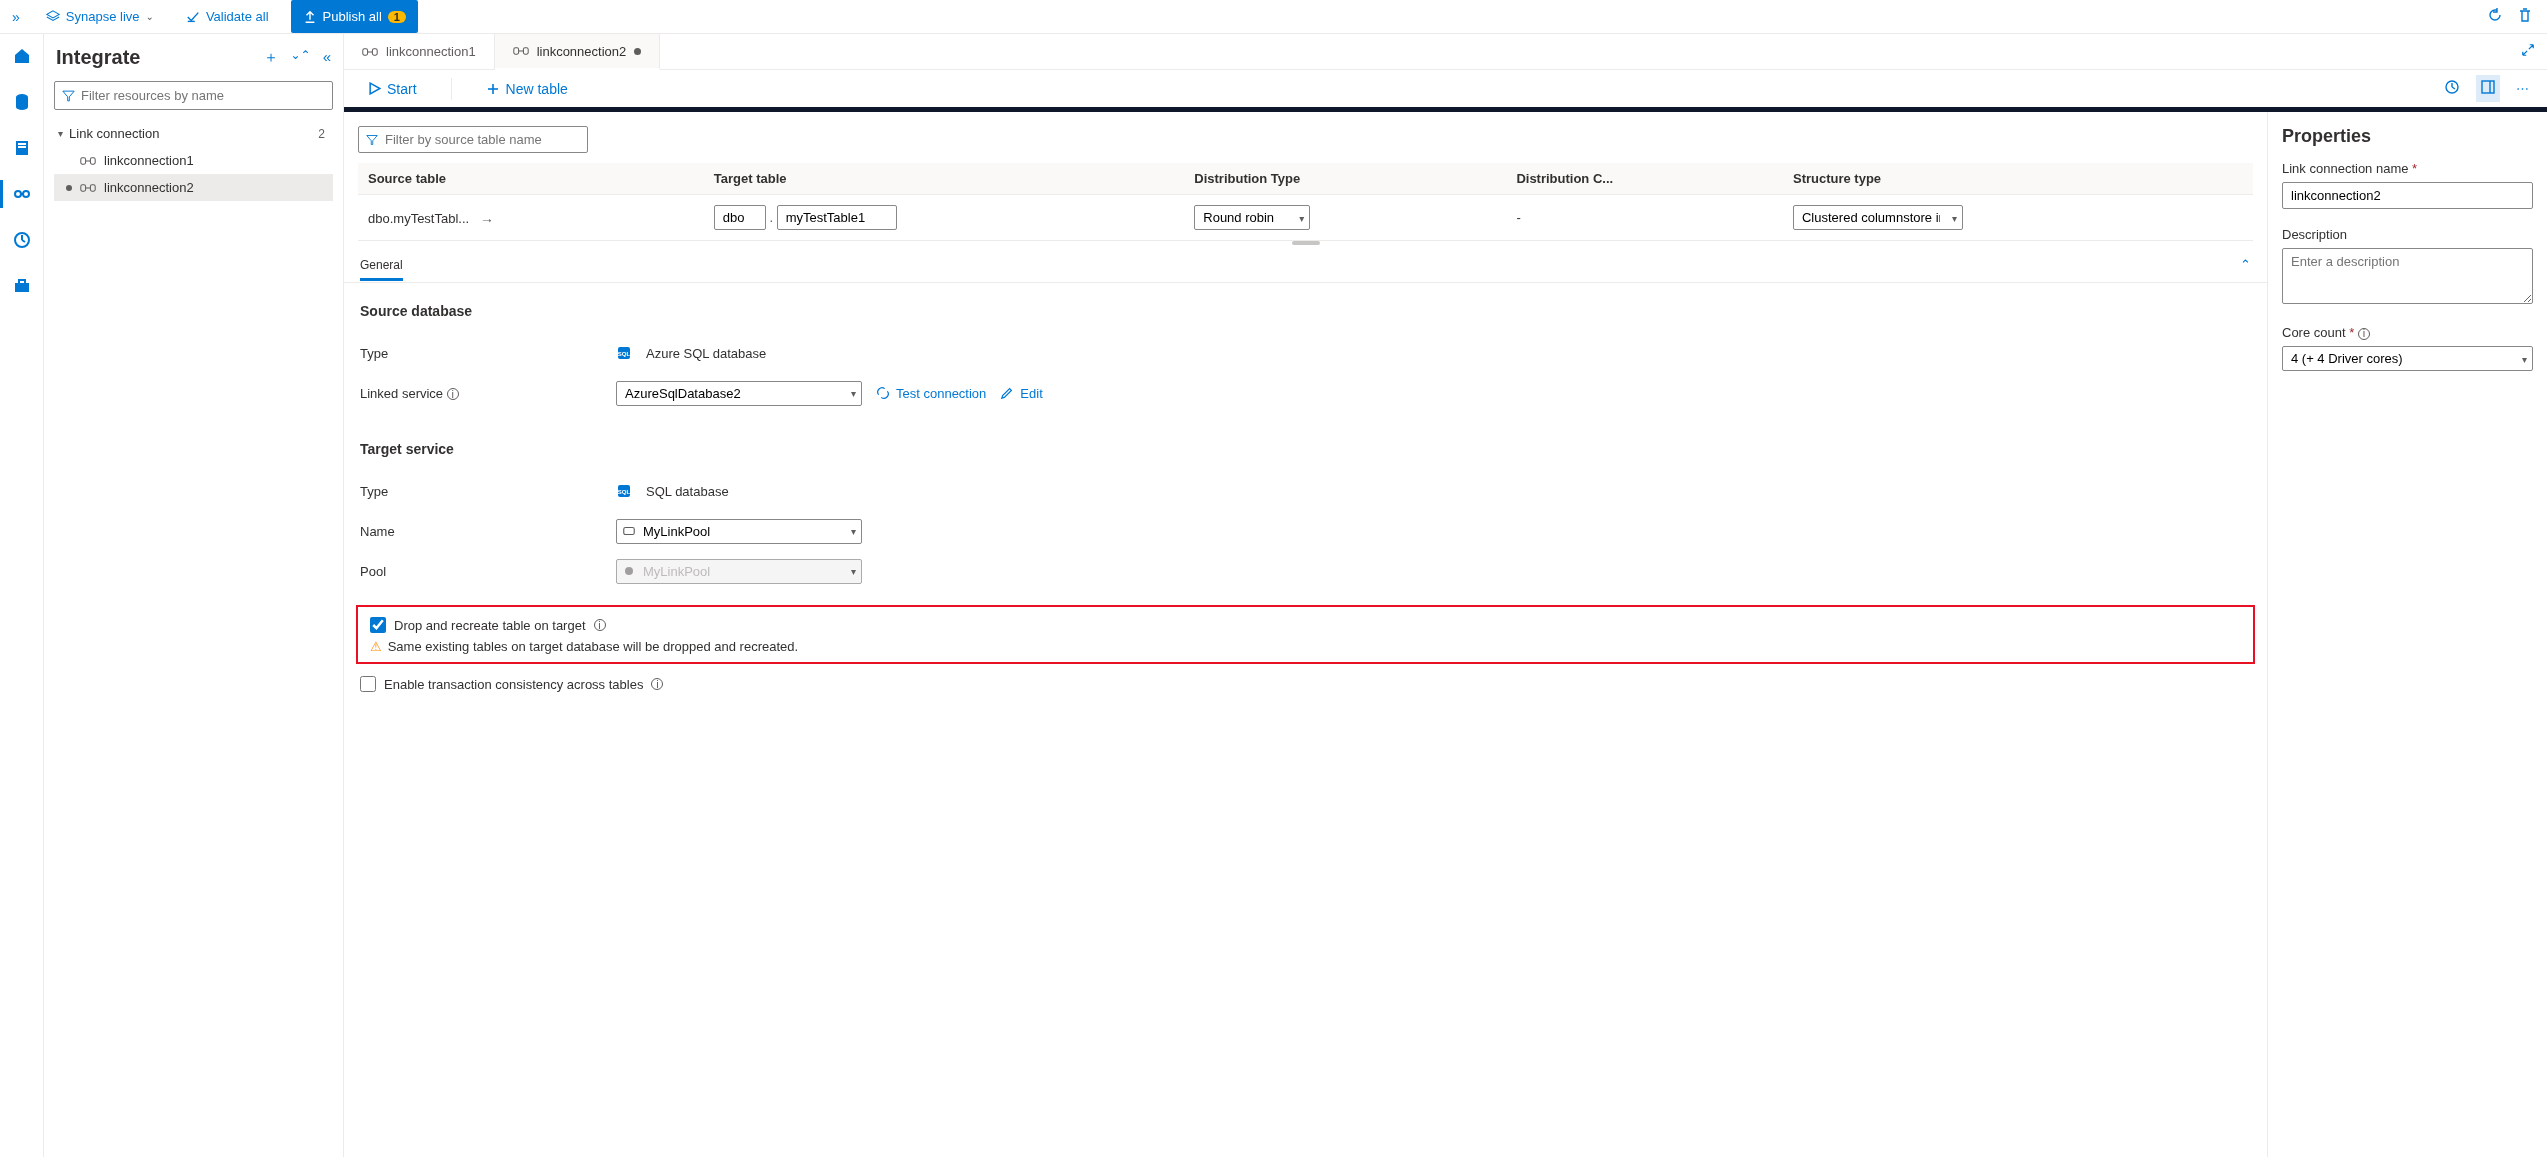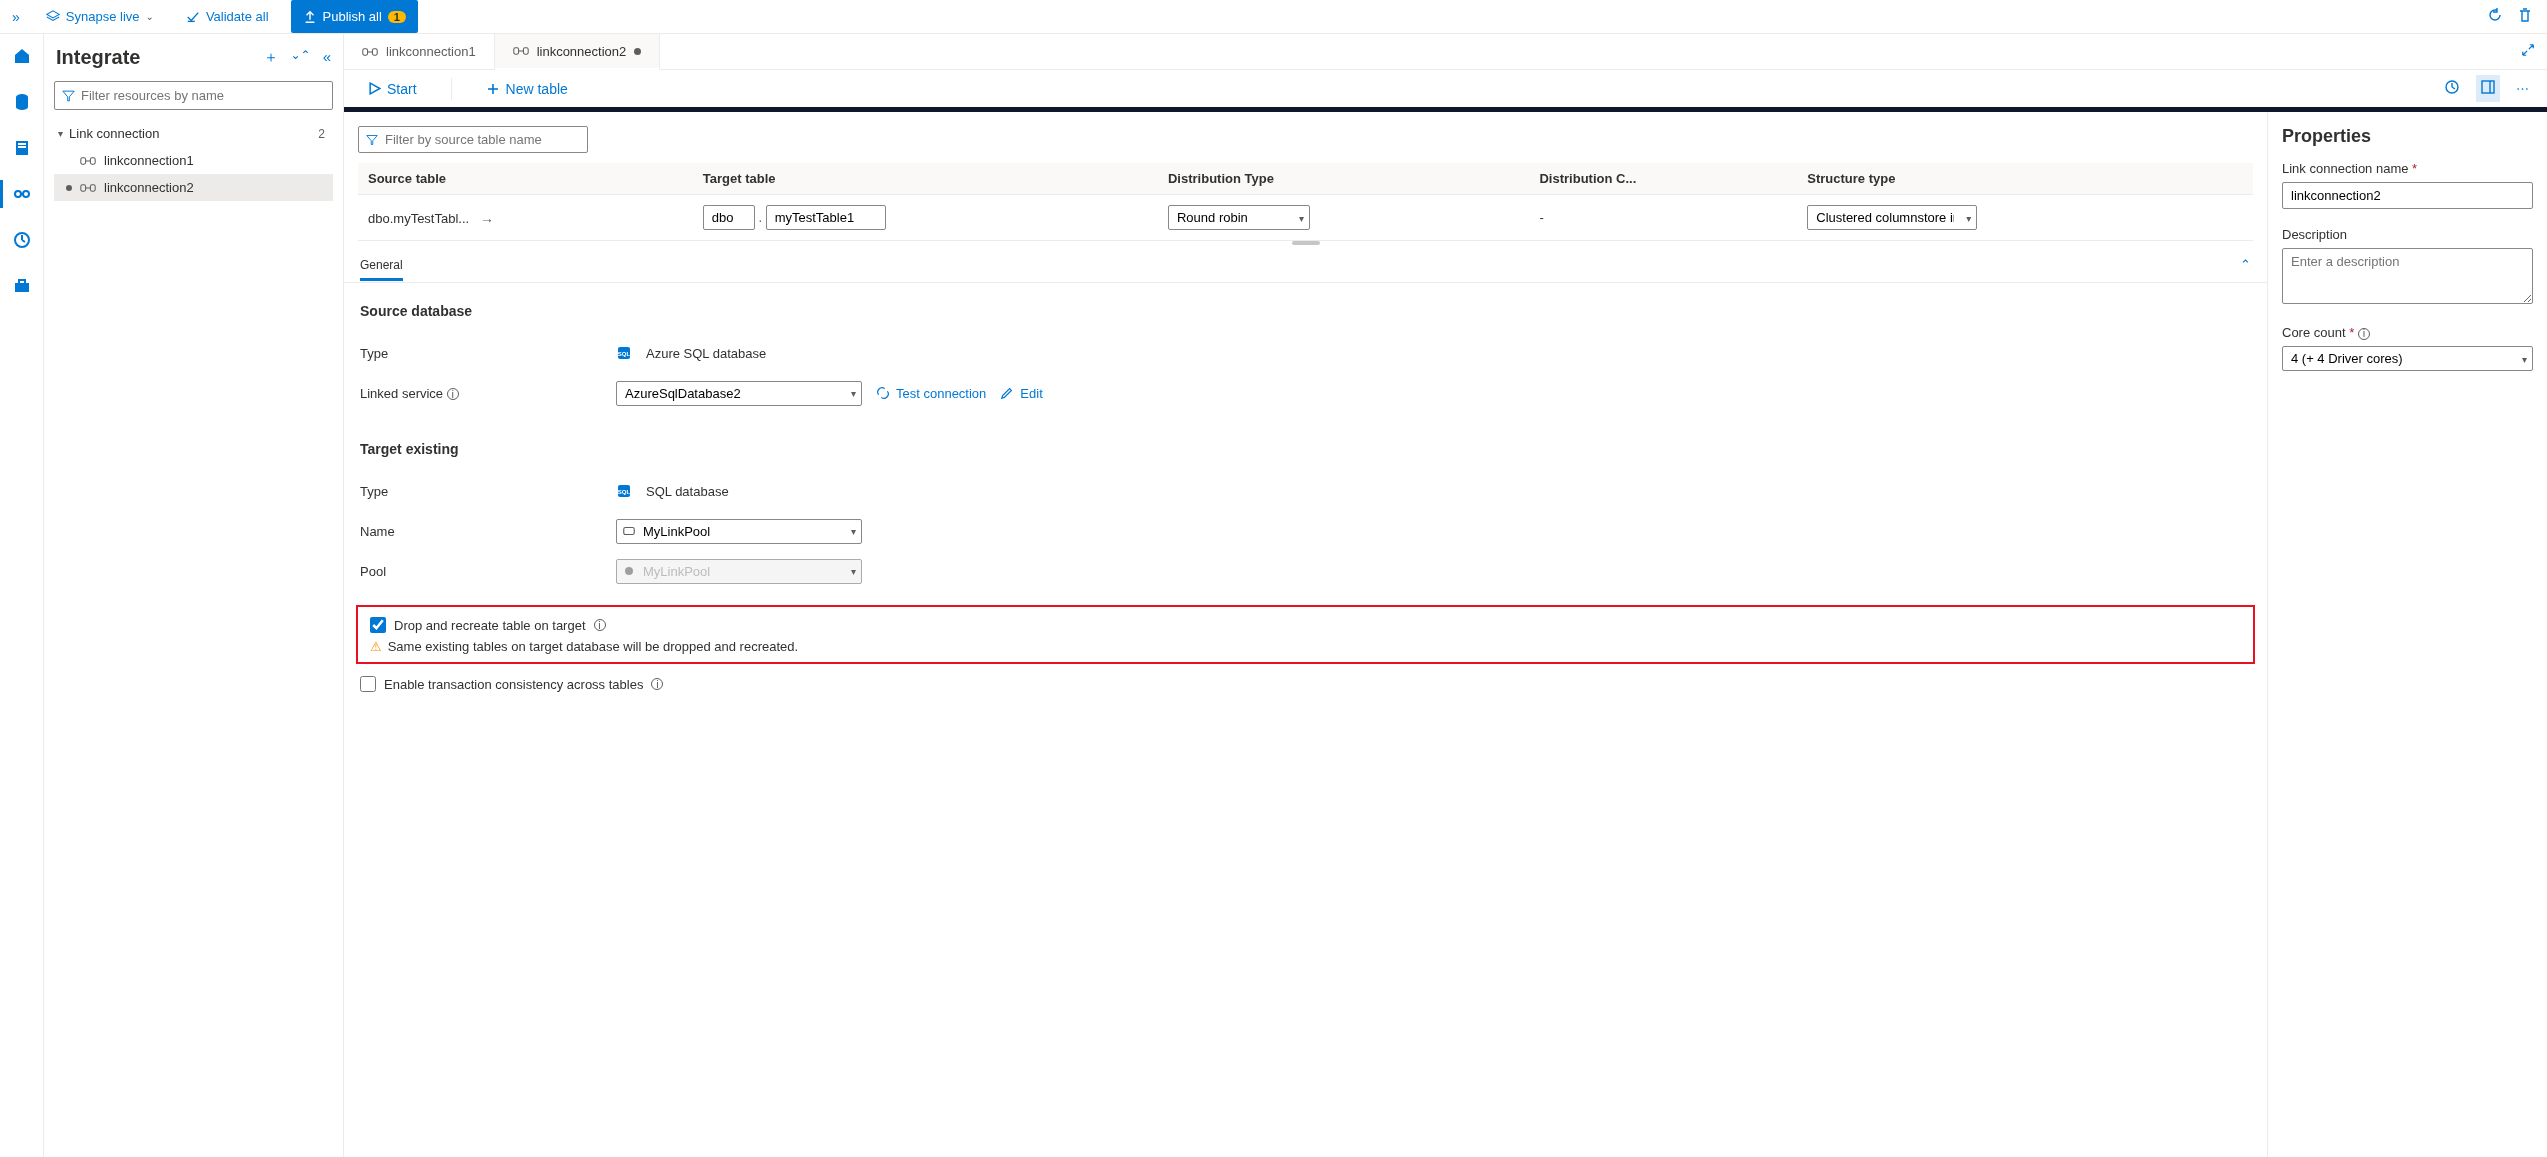--- a/index.html
+++ b/index.html
@@ -327,21 +327,21 @@
                   <td>
                     <span>dbo.myTestTabl...</span>
                     &nbsp;&nbsp;<span class="arrow-icon">→</span>
                   </td>
                   <td>
                     <input class="txt-in" style="width: 52px;" value="dbo">
                     <span style="color:#605e5c"> . </span>
                     <input class="txt-in" style="width: 120px;" value="myTestTable1">
                   </td>
                   <td>
-                    <span class="sel-wrap"><select class="sel" style="width:142px"><option>Round robin</option></select></span>
+                    <span class="sel-wrap"><select class="sel" style="width:116px"><option>Round robin</option></select></span>
                   </td>
                   <td>-</td>
                   <td>
                     <span class="sel-wrap"><select class="sel" style="width:170px"><option>Clustered columnstore ind</option></select></span>
                   </td>
                   <td></td>
                 </tr>
               </tbody>
             </table>
           </div>
@@ -380,21 +380,21 @@
                 </span>
                 <span class="linkish">
                   <svg width="14" height="14" viewBox="0 0 16 16">
                       <path d="M2 14 L5 13 L13 5 L11 3 L3 11 Z" fill="none" stroke="#0078d4" stroke-width="1.4"></path>
                     </svg>
                   <span>Edit</span>
                 </span>
               </div>
             </div>
 
-            <div class="section-title" style="margin-top:28px">Target existing</div>
+            <div class="section-title" style="margin-top:28px">Target service</div>
             <div class="formrow">
               <div class="lbl">Type</div>
               <div class="val">
                 <svg class="db-icon" viewBox="0 0 16 16">
                     <rect x="2" y="2" width="12" height="12" rx="2" fill="#0078d4"></rect>
                     <text x="8" y="11" text-anchor="middle" fill="#fff" font-size="6" font-weight="700">SQL</text>
                   </svg>
                 <span>SQL database</span>
               </div>
             </div>

